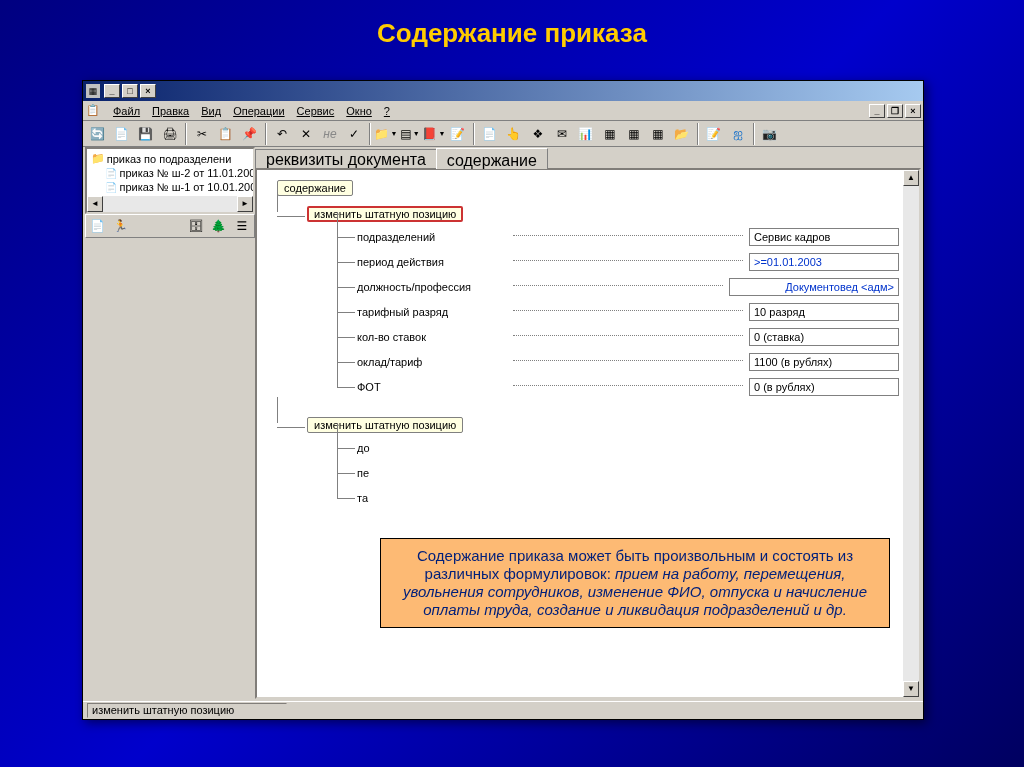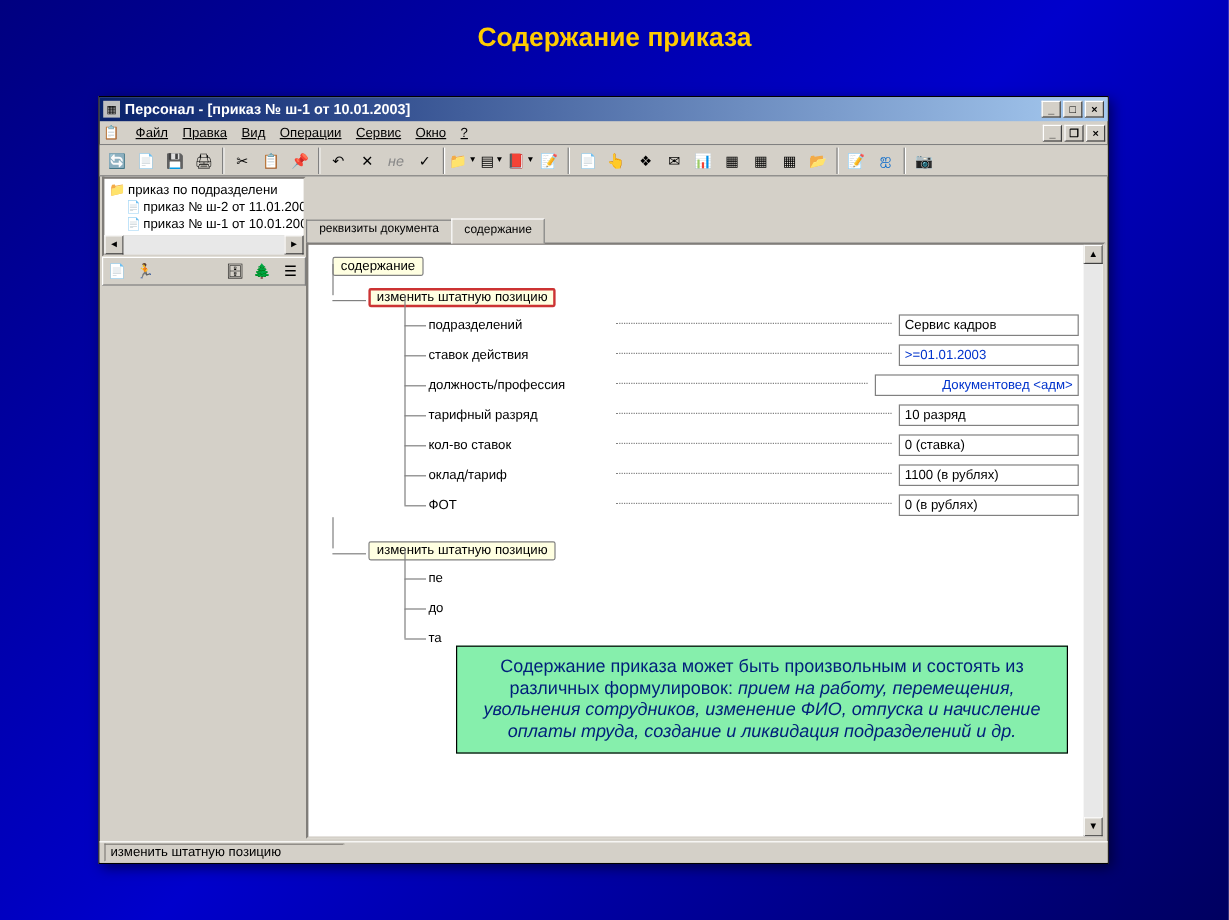--- a/index.html
+++ b/index.html
@@ -1,17 +1,17 @@
 <!DOCTYPE html>
 <html><head>
 <meta charset="utf-8">
 <style>
   * { box-sizing: border-box; font-family: Tahoma, Arial, sans-serif; }
   body { margin: 0; padding: 0; background: linear-gradient(135deg, #000080 0%, #0000cc 50%, #000060 100%); width: 1024px; height: 767px; overflow: hidden; }
-  .slide-title { text-align: center; padding: 18px 0; font-size: 22px; color: #ffcc00; font-weight: bold; }
+  .slide-title { text-align: center; padding: 18px 0; font-size: 26px; color: #ffcc00; font-weight: bold; }
   .app-window { position: absolute; left: 82px; top: 80px; width: 842px; height: 640px; background: #d4d0c8; border: 1px solid #000; box-shadow: 3px 3px 10px rgba(0,0,0,0.5); }
   .titlebar { background: linear-gradient(90deg, #08216b 0%, #a6caf0 100%); height: 20px; display: flex; align-items: center; padding: 0 3px; }
   .titlebar-icon { width: 14px; height: 14px; background: #c0c0c0; margin-right: 4px; display:inline-flex;align-items:center;justify-content:center;font-size:9px;}
   .titlebar-text { color: #fff; font-size: 12px; font-weight: bold; flex: 1; }
   .win-btns { display: flex; gap: 2px; }
   .win-btn { width: 16px; height: 14px; background: #d4d0c8; border: 1px solid #fff; border-right-color: #404040; border-bottom-color: #404040; font-size: 9px; line-height: 12px; text-align: center; cursor: pointer; font-family: Arial; font-weight:bold;}
   .menubar { height: 20px; display: flex; align-items: center; padding: 0 2px; border-bottom: 1px solid #808080; font-size: 11px; }
   .menu-icon { width: 16px; height: 16px; display:inline-flex;align-items:center;justify-content:center;font-size:11px; margin-right: 6px; }
   .menu-item { padding: 2px 6px; cursor: pointer; }
   .menu-item u { text-decoration: underline; }
@@ -25,21 +25,21 @@
   .tree-area { flex: 1; overflow: hidden; font-size: 11px; padding: 2px; }
   .tree-item { padding: 1px 2px; white-space: nowrap; display: flex; align-items: center; gap: 2px; }
   .tree-item.root::before { content: "📁"; font-size: 11px; }
   .tree-item.child { padding-left: 16px; }
   .tree-item.child::before { content: "📄"; font-size: 10px; }
   .hscroll-stub { height: 16px; background: #d4d0c8; display:flex; }
   .hscroll-stub .arr { width:16px; height:16px; background:#d4d0c8; border:1px solid #fff; border-right-color:#404040; border-bottom-color:#404040; font-size:8px; text-align:center; line-height:14px;}
   .hscroll-stub .track { flex:1; background:#e8e8e8; }
   .left-toolbar { height: 24px; border: 1px solid #808080; border-top-color:#fff; border-left-color:#fff; background:#d4d0c8; display:flex; align-items:center; padding:1px; gap:1px;}
   .right-panel { flex: 1; display: flex; flex-direction: column; position: relative; }
-  .tabs { display: flex; height: 21px; font-size: 10px; margin-top: 34px; }
+  .tabs { display: flex; height: 21px; font-size: 16px; }
   .tab { padding: 3px 10px; background: #d4d0c8; border: 1px solid #808080; border-bottom: none; margin-right: -1px; cursor: pointer; position: relative; }
   .tab.active { background: #d4d0c8; border-top: 1px solid #fff; border-left: 1px solid #fff; z-index: 2; top: 1px; }
   .tab.inactive { top: 2px; padding-top:1px; padding-bottom:1px;}
   .content-area { flex: 1; background: #fff; border: 2px inset #d4d0c8; position: relative; overflow: hidden; }
   .vscroll { position: absolute; right: 0; top: 0; bottom: 0; width: 16px; background: #e8e8e8; }
   .vscroll .arr { width:16px; height:16px; background:#d4d0c8; border:1px solid #fff; border-right-color:#404040; border-bottom-color:#404040; font-size:8px; text-align:center; line-height:14px; position:absolute;}
   .vscroll .arr.up { top:0; }
   .vscroll .arr.dn { bottom:0; }
   .tree-content { padding: 10px 20px 10px 20px; font-size: 11px; }
   .node-box { display: inline-block; border: 1px solid #808080; padding: 1px 6px; background: #ffffe1; border-radius: 2px; }
@@ -48,36 +48,35 @@
   .field-conn { width: 20px; height: 20px; position: relative; }
   .field-conn::before { content:""; position:absolute; left:0; top:-15px; bottom:50%; width:1px; background:#808080;}
   .field-conn::after { content:""; position:absolute; left:0; top:50%; width:18px; height:1px; background:#808080;}
   .field-label { width: 150px; color: #000; }
   .field-dots { flex: 1; border-bottom: 1px dotted #808080; margin: 0 6px 4px 6px; }
   .field-value { min-width: 150px; border: 1px solid #808080; padding: 1px 4px; background: #fff; font-size: 11px; height:18px; display:flex; align-items:center;}
   .field-value.blue a { color: #0033cc; text-decoration: none; }
   .field-value.wide { min-width: 170px; justify-content: flex-end;}
   .statusbar { position: absolute; bottom: 0; left: 0; right: 0; height: 18px; background: #d4d0c8; border-top: 1px solid #fff; font-size: 11px; padding: 1px 4px; display:flex;}
   .status-cell { border: 1px inset #d4d0c8; padding: 0 4px; flex:0 0 auto; min-width:200px;}
-  .tooltip-box { position: absolute; left: 380px; top: 538px; width: 510px; background: #86efac; border: 1px solid #000; padding: 8px 14px; font-size: 15px; text-align: center; color: #001f7a; font-family: 'Times New Roman', serif; z-index: 10; }
+  .tooltip-box { position: absolute; left: 380px; top: 538px; width: 510px; background: #fdba74; border: 1px solid #000; padding: 8px 14px; font-size: 15px; text-align: center; color: #001f7a; font-family: 'Times New Roman', serif; z-index: 10; }
   .tooltip-box .ital { font-style: italic; }
   .sub-node { margin: 10px 0 4px 30px; position:relative;}
   .sub-node::before {content:""; position:absolute; left:-30px; top:-20px; bottom:10px; width:1px; background:#808080;}
   .sub-node .hconn{position:absolute; left:-30px; top:10px; width:28px; height:1px; background:#808080;}
 </style>
 </head>
 <body>
 
 <div class="slide-title">Содержание приказа</div>
 
 <div class="app-window">
 
   <div class="titlebar">
     <span class="titlebar-icon">▦</span>
-    <span class="titlebar-text">Персонал - [приказ № ш-1 от 10.01.2003]</span>
     <div class="win-btns">
       <div class="win-btn">_</div>
       <div class="win-btn">□</div>
       <div class="win-btn">×</div>
     </div>
   </div>
 
   <div class="menubar">
     <span class="menu-icon">📋</span>
     <span class="menu-item"><u>Файл</u></span>
@@ -183,21 +182,21 @@
 
           <div id="fields-container">
               <div class="field-row">
                 <div class="field-conn"></div>
                 <div class="field-label">подразделений</div>
                 <div class="field-dots"></div>
                 <div class="field-value">Сервис кадров</div>
               </div>
               <div class="field-row">
                 <div class="field-conn"></div>
-                <div class="field-label">ставок действия</div>
+                <div class="field-label">период действия</div>
                 <div class="field-dots"></div>
                 <div class="field-value blue">
                   <a href="#">&gt;=01.01.2003</a>
                 </div>
               </div>
               <div class="field-row">
                 <div class="field-conn"></div>
                 <div class="field-label">должность/профессия</div>
                 <div class="field-dots"></div>
                 <div class="field-value blue wide">
@@ -230,25 +229,25 @@
               </div>
             </div>
 
           <div class="sub-node" style="margin-top:20px;">
             <span class="hconn"></span>
             <span class="node-box">изменить штатную позицию</span>
           </div>
           <div id="partial-container">
               <div class="field-row">
                 <div class="field-conn"></div>
+                <div class="field-label">до</div>
+              </div>
+              <div class="field-row">
+                <div class="field-conn"></div>
                 <div class="field-label">пе</div>
-              </div>
-              <div class="field-row">
-                <div class="field-conn"></div>
-                <div class="field-label">до</div>
               </div>
               <div class="field-row">
                 <div class="field-conn"></div>
                 <div class="field-label">та</div>
               </div>
             </div>
         </div>
       </div>
     </div>
   </div>

